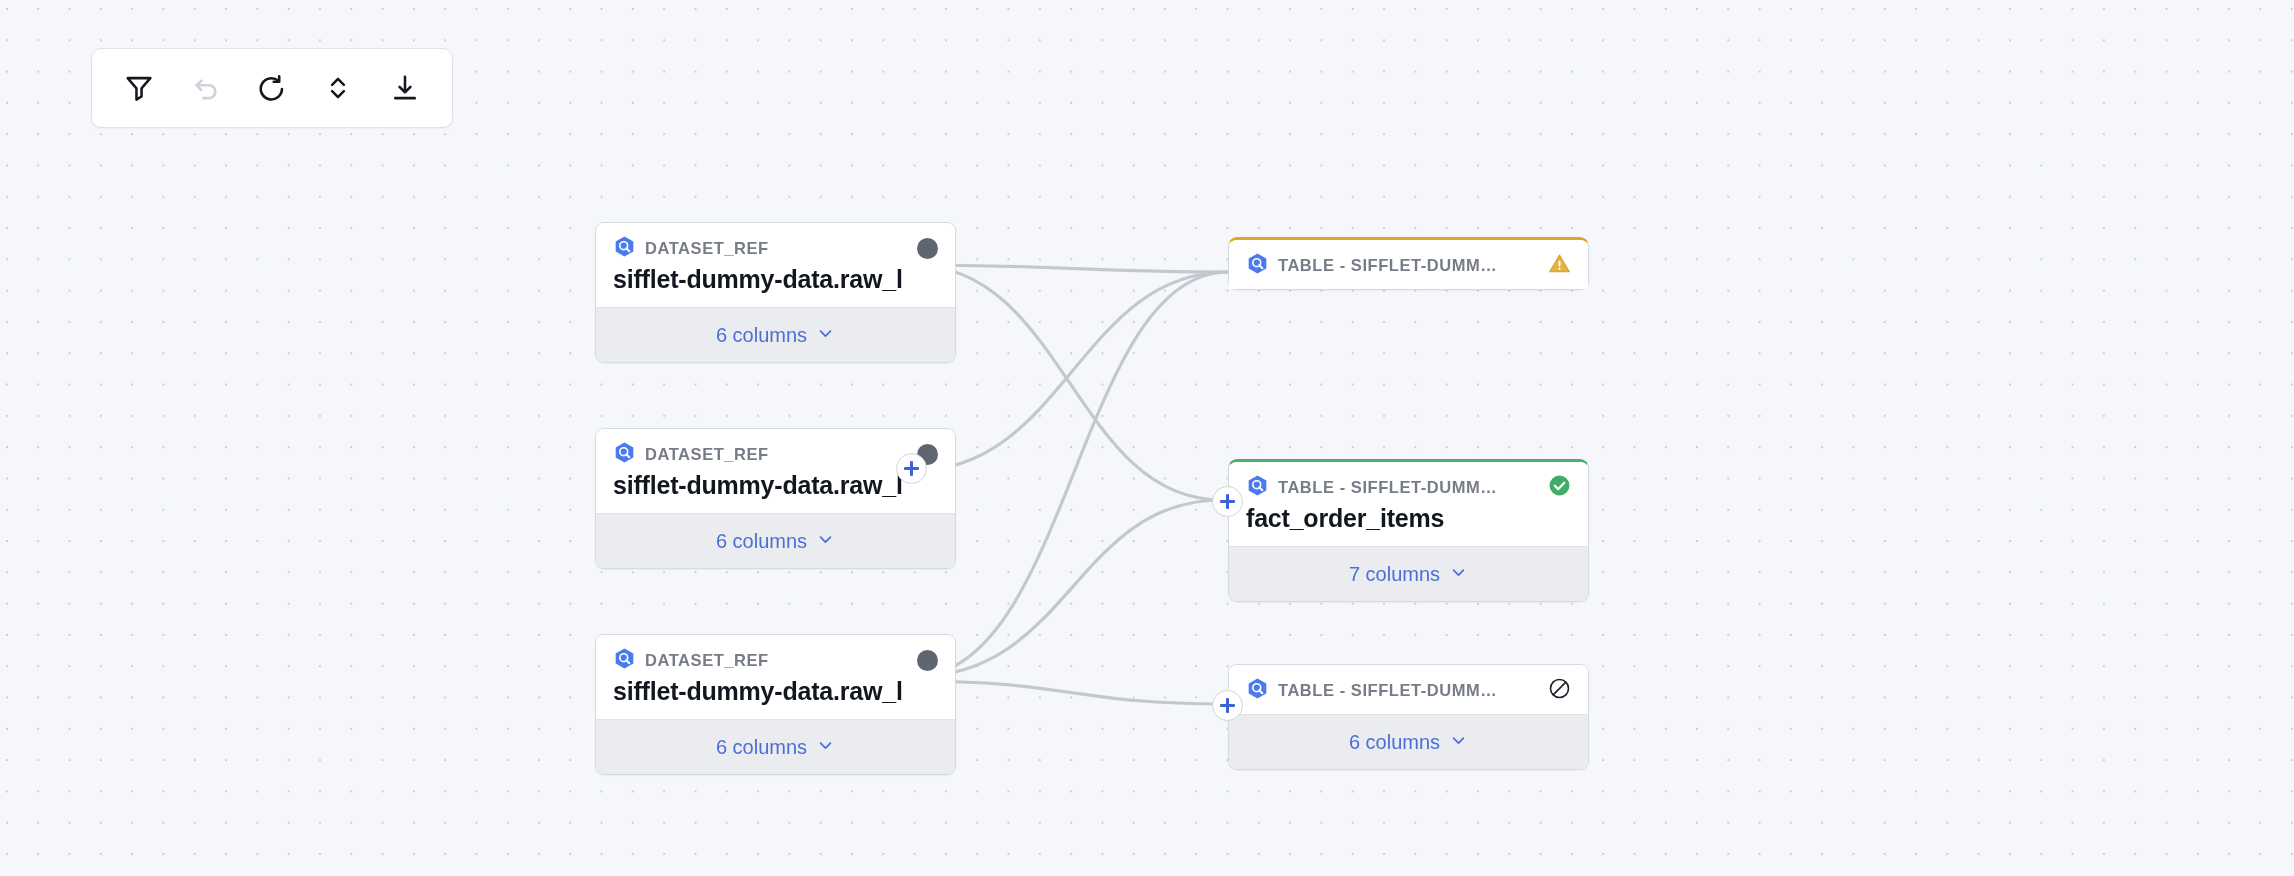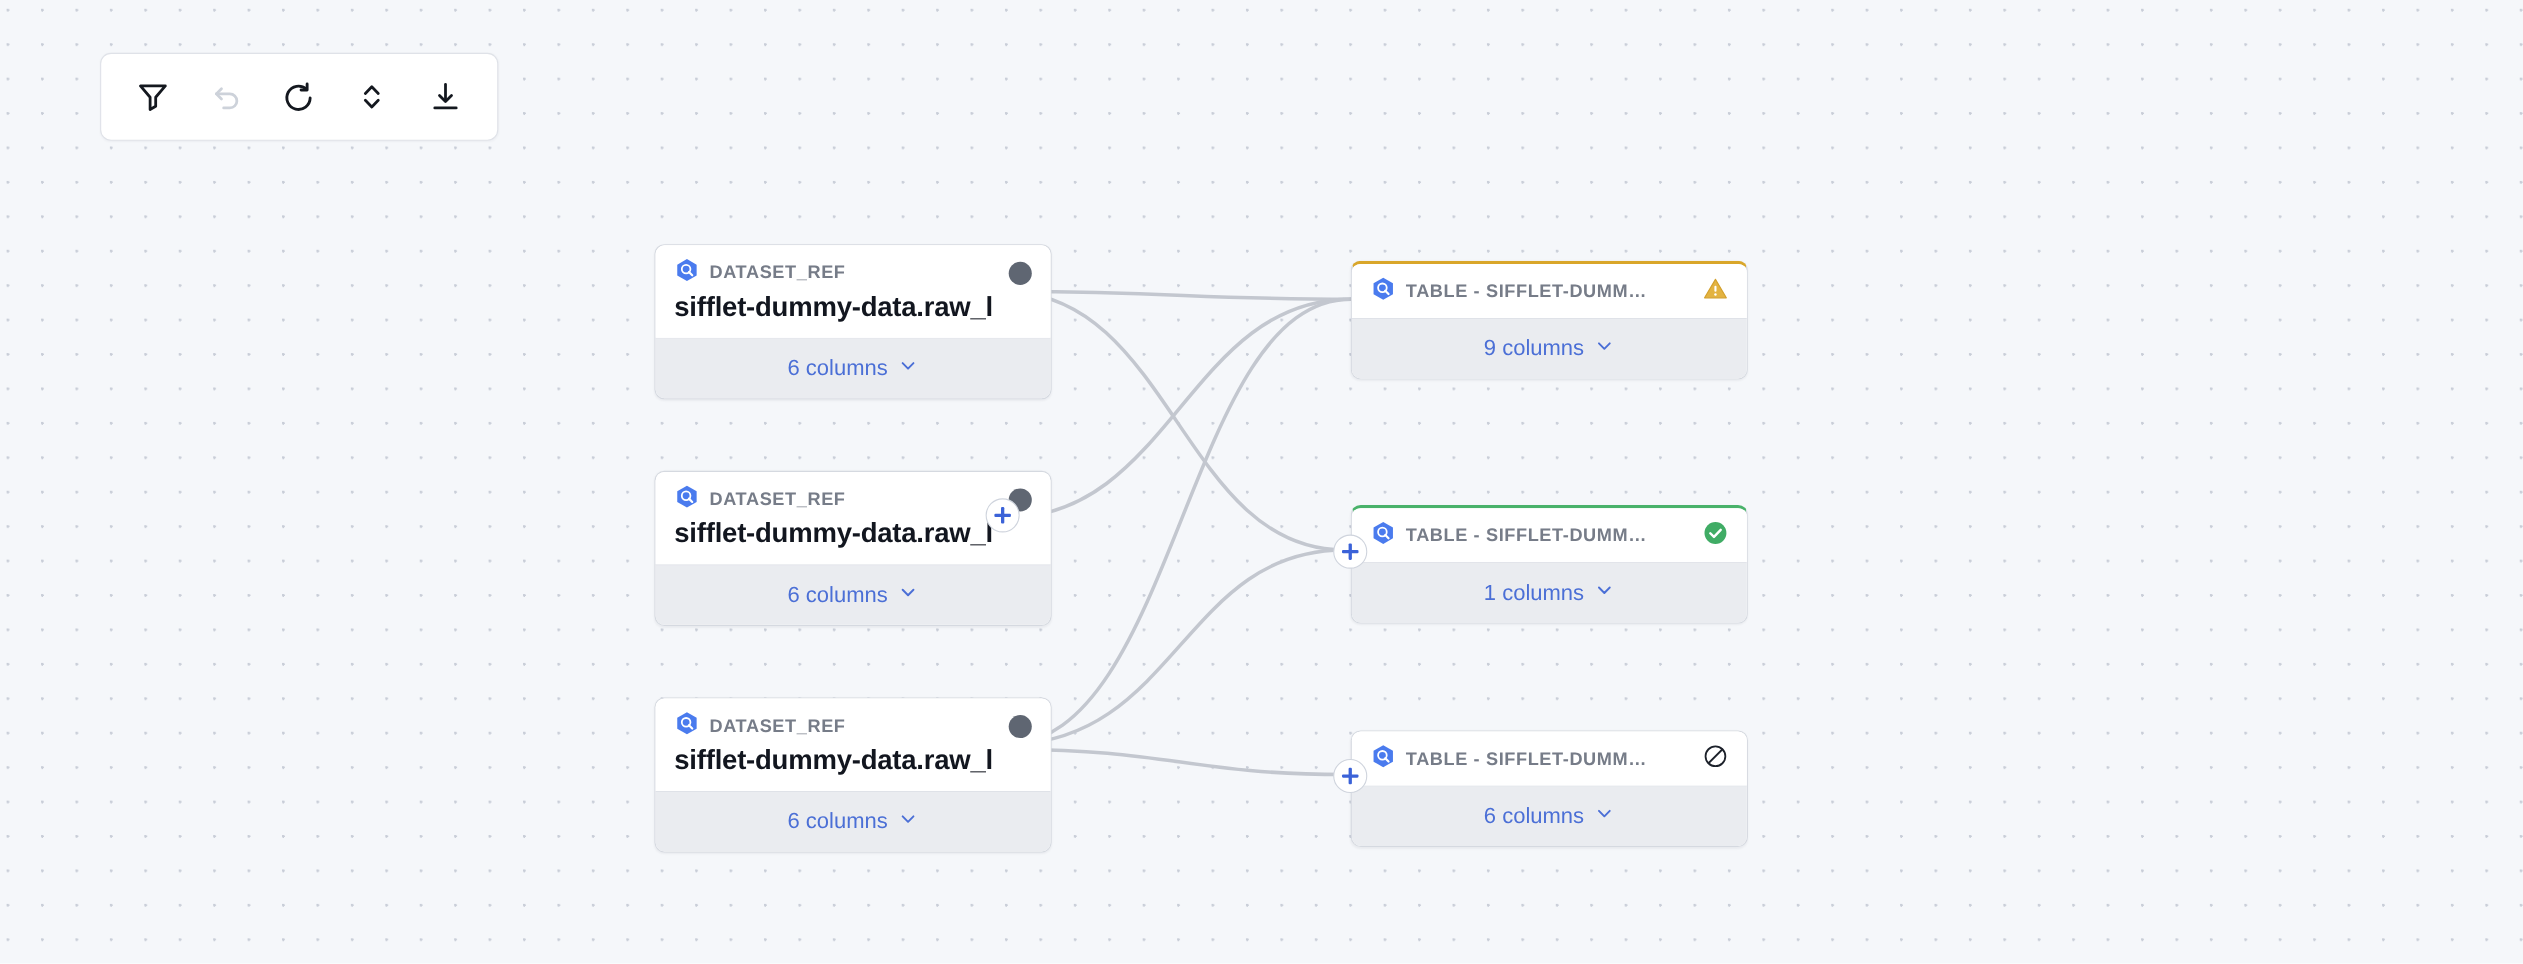--- a/index.html
+++ b/index.html
@@ -297,47 +297,41 @@
     </svg></span>
          <span class="node-kind">TABLE - SIFFLET-DUMM…</span>
          <span class="status-ico">
       <svg width="23" height="23" viewBox="0 0 24 24">
         <path d="M12 3.1 22.3 20.6H1.7z" fill="#e3b341" stroke="#d3a02c" stroke-width="1.1" stroke-linejoin="round"></path>
         <rect x="11" y="9.2" width="2" height="5.6" rx="1" fill="#ffffff"></rect>
         <circle cx="12" cy="17.4" r="1.15" fill="#ffffff"></circle>
       </svg></span>
        </div>
      </div>
-     <div class="node-footer">
-       <span class="cols">9 columns</span>
-       <span>
-    <svg width="19" height="19" viewBox="0 0 24 24" fill="none" stroke="#4b6fd6" stroke-width="2.2" stroke-linecap="round" stroke-linejoin="round">
-      <path d="M5.8 9 12 15.3 18.2 9"></path>
-    </svg></span>
-     </div>
     </div>
     <div class="node accent-green" style="left: 1228px; top: 459px;">
       <div class="node-body">
        <div class="node-head">
          <span class="hex-icon">
     <svg width="23" height="23" viewBox="0 0 24 24">
       <path d="M12 1.6 21.2 6.9v10.2L12 22.4 2.8 17.1V6.9z" fill="#4a7bee"></path>
       <circle cx="11.2" cy="11.1" r="4.1" fill="none" stroke="#ffffff" stroke-width="1.7"></circle>
       <path d="M13.9 13.9 17 17" stroke="#ffffff" stroke-width="2.1" stroke-linecap="round"></path>
     </svg></span>
          <span class="node-kind">TABLE - SIFFLET-DUMM…</span>
          <span class="status-ico">
       <svg width="23" height="23" viewBox="0 0 24 24">
         <circle cx="12" cy="12" r="10.4" fill="#40ac65"></circle>
         <path d="M7.1 12.3 10.6 15.8 17 9.1" fill="none" stroke="#ffffff" stroke-width="2.3" stroke-linecap="round" stroke-linejoin="round"></path>
       </svg></span>
        </div>
-     </div>
-     <div class="node-footer">
-       <span class="cols">1 columns</span>
+       <div class="node-title">fact_order_items</div>
+     </div>
+     <div class="node-footer">
+       <span class="cols">7 columns</span>
        <span>
     <svg width="19" height="19" viewBox="0 0 24 24" fill="none" stroke="#4b6fd6" stroke-width="2.2" stroke-linecap="round" stroke-linejoin="round">
       <path d="M5.8 9 12 15.3 18.2 9"></path>
     </svg></span>
      </div>
     </div>
     <div class="node" style="left: 1228px; top: 664px;">
       <div class="node-body">
        <div class="node-head">
          <span class="hex-icon">

